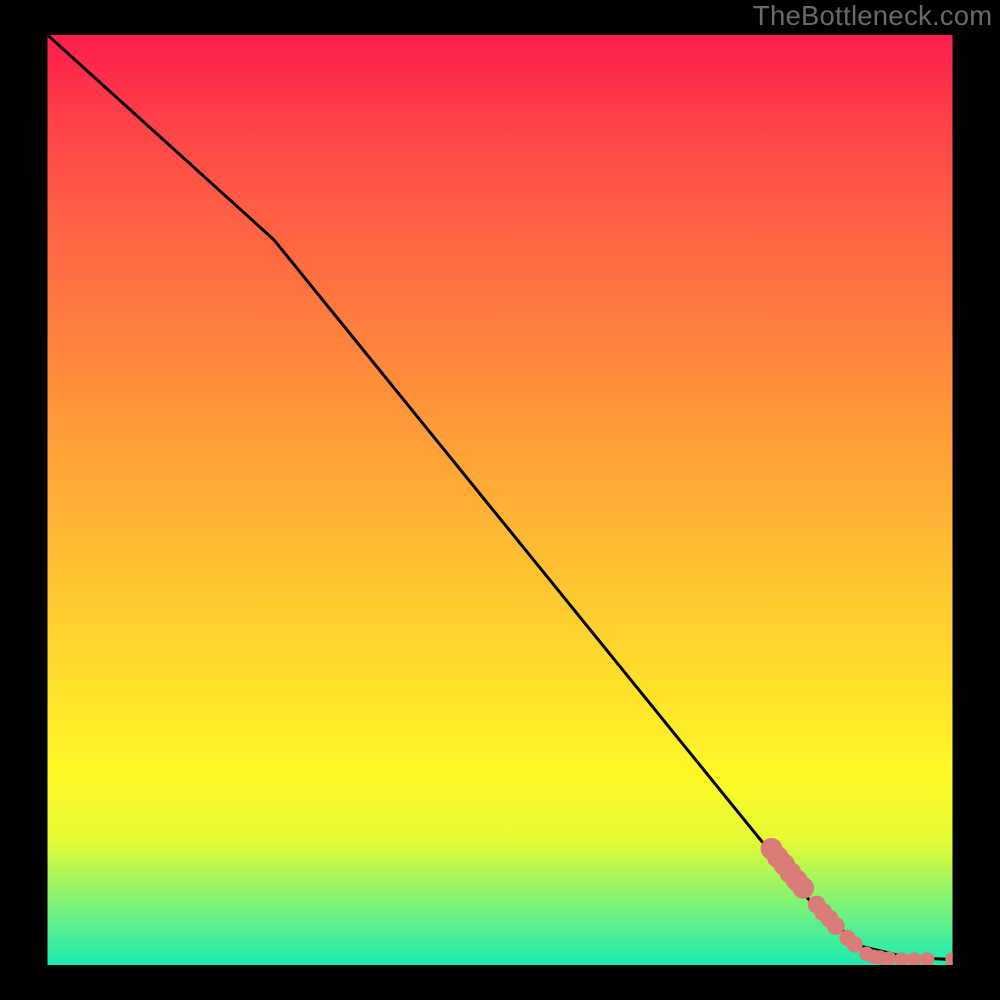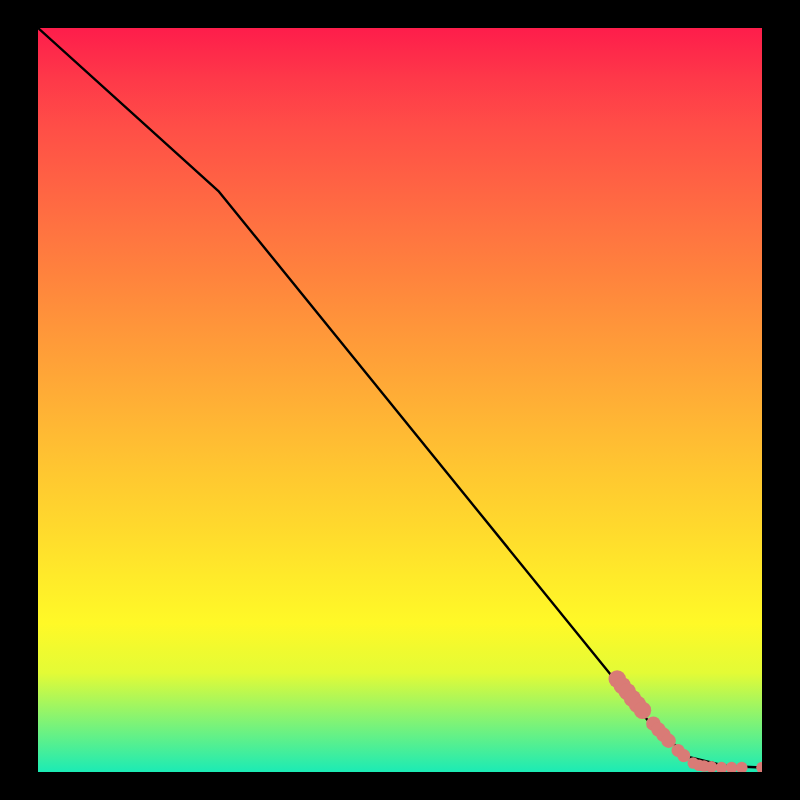--- a/index.html
+++ b/index.html
@@ -59,20 +59,21 @@
     top: 0;
     width: 724px;
     height: 744px;
     display: block;
   }
 </style>
 </head>
 <body>
 
 <div class="frame">
+  <div class="attribution">TheBottleneck.com</div>
 
   <div class="plot">
     <svg viewBox="0 0 724 744" preserveAspectRatio="none">
       <path id="curve-path" fill="none" stroke="#000000" stroke-width="2.4" stroke-linecap="round" stroke-linejoin="round" d="M0.00 0.00 L181.00 163.68 L615.40 699.36 L651.60 729.12 L687.80 738.05 L724.00 739.54"></path>
       <g id="markers">
           <circle cx="579.20" cy="651.00" r="8.69" fill="#d97b76"></circle>
           <circle cx="584.27" cy="657.70" r="8.69" fill="#d97b76"></circle>
           <circle cx="589.34" cy="663.65" r="8.69" fill="#d97b76"></circle>
           <circle cx="594.40" cy="670.34" r="8.69" fill="#d97b76"></circle>
           <circle cx="599.47" cy="676.30" r="8.69" fill="#d97b76"></circle>

